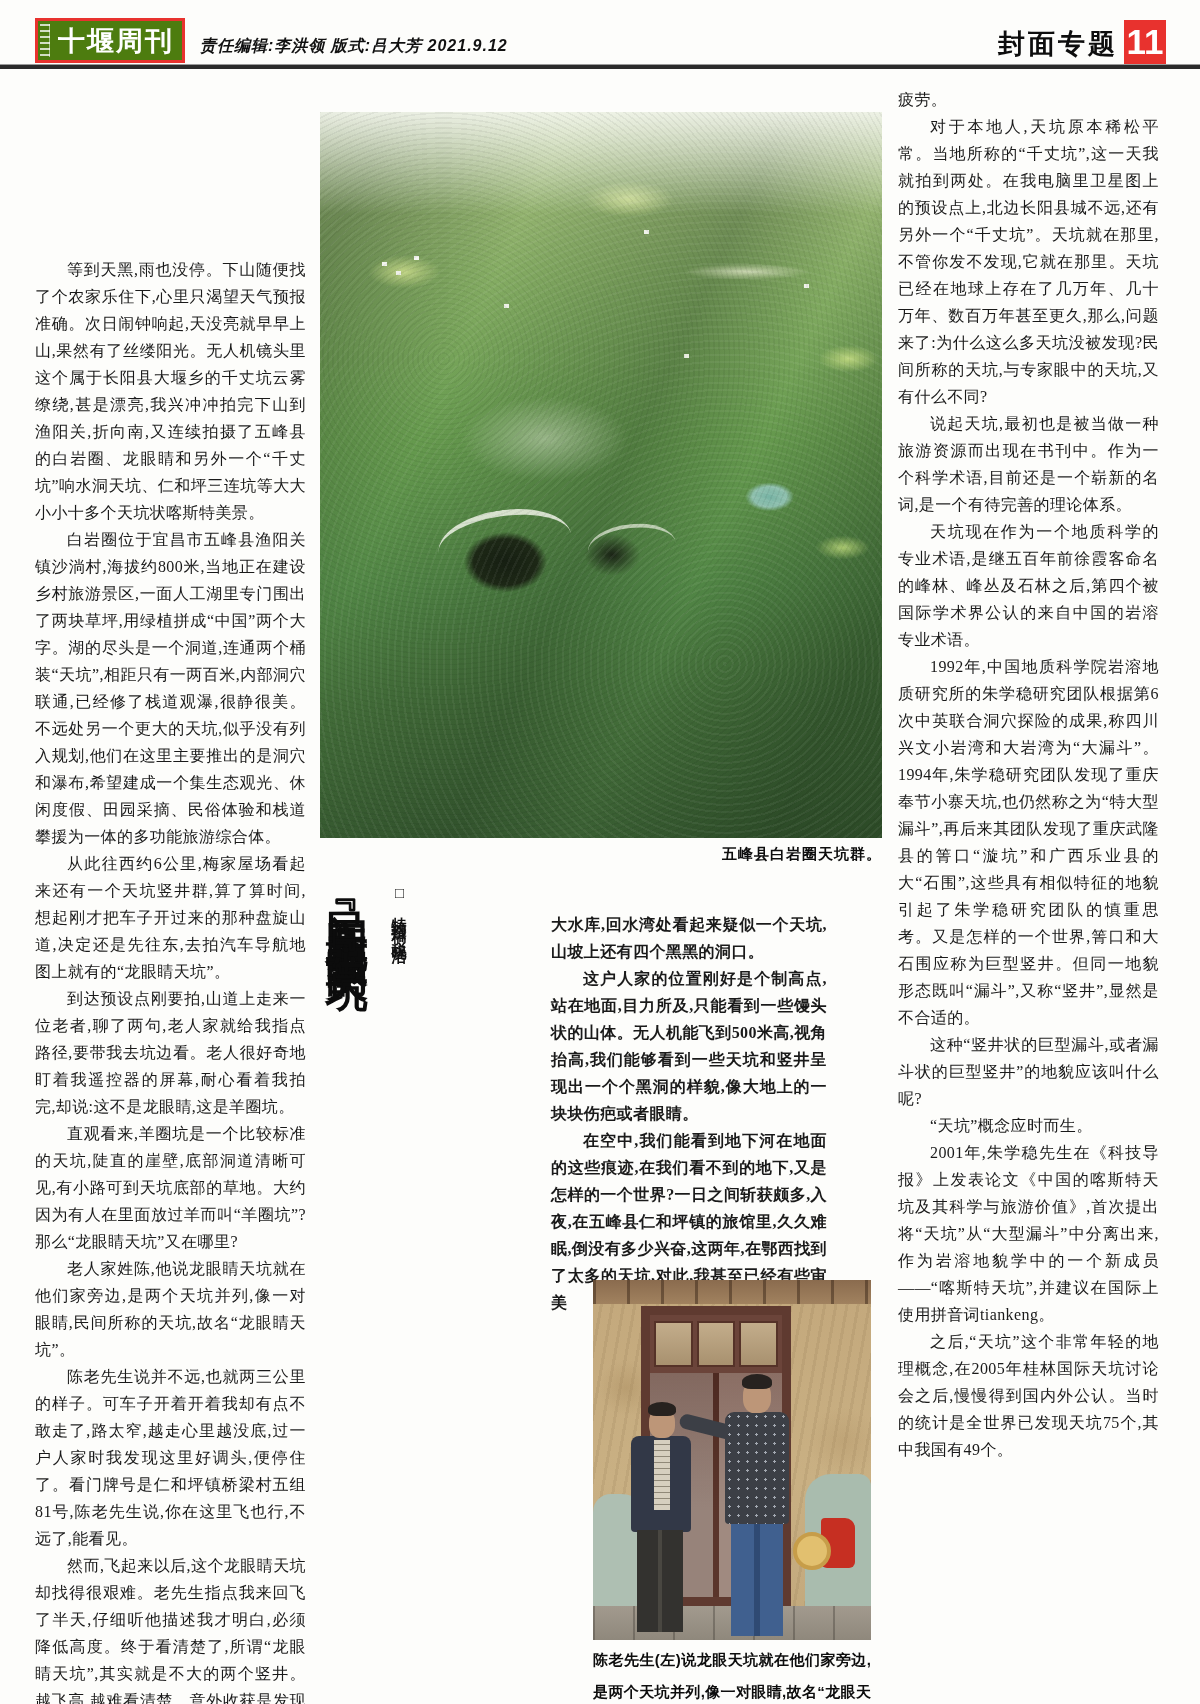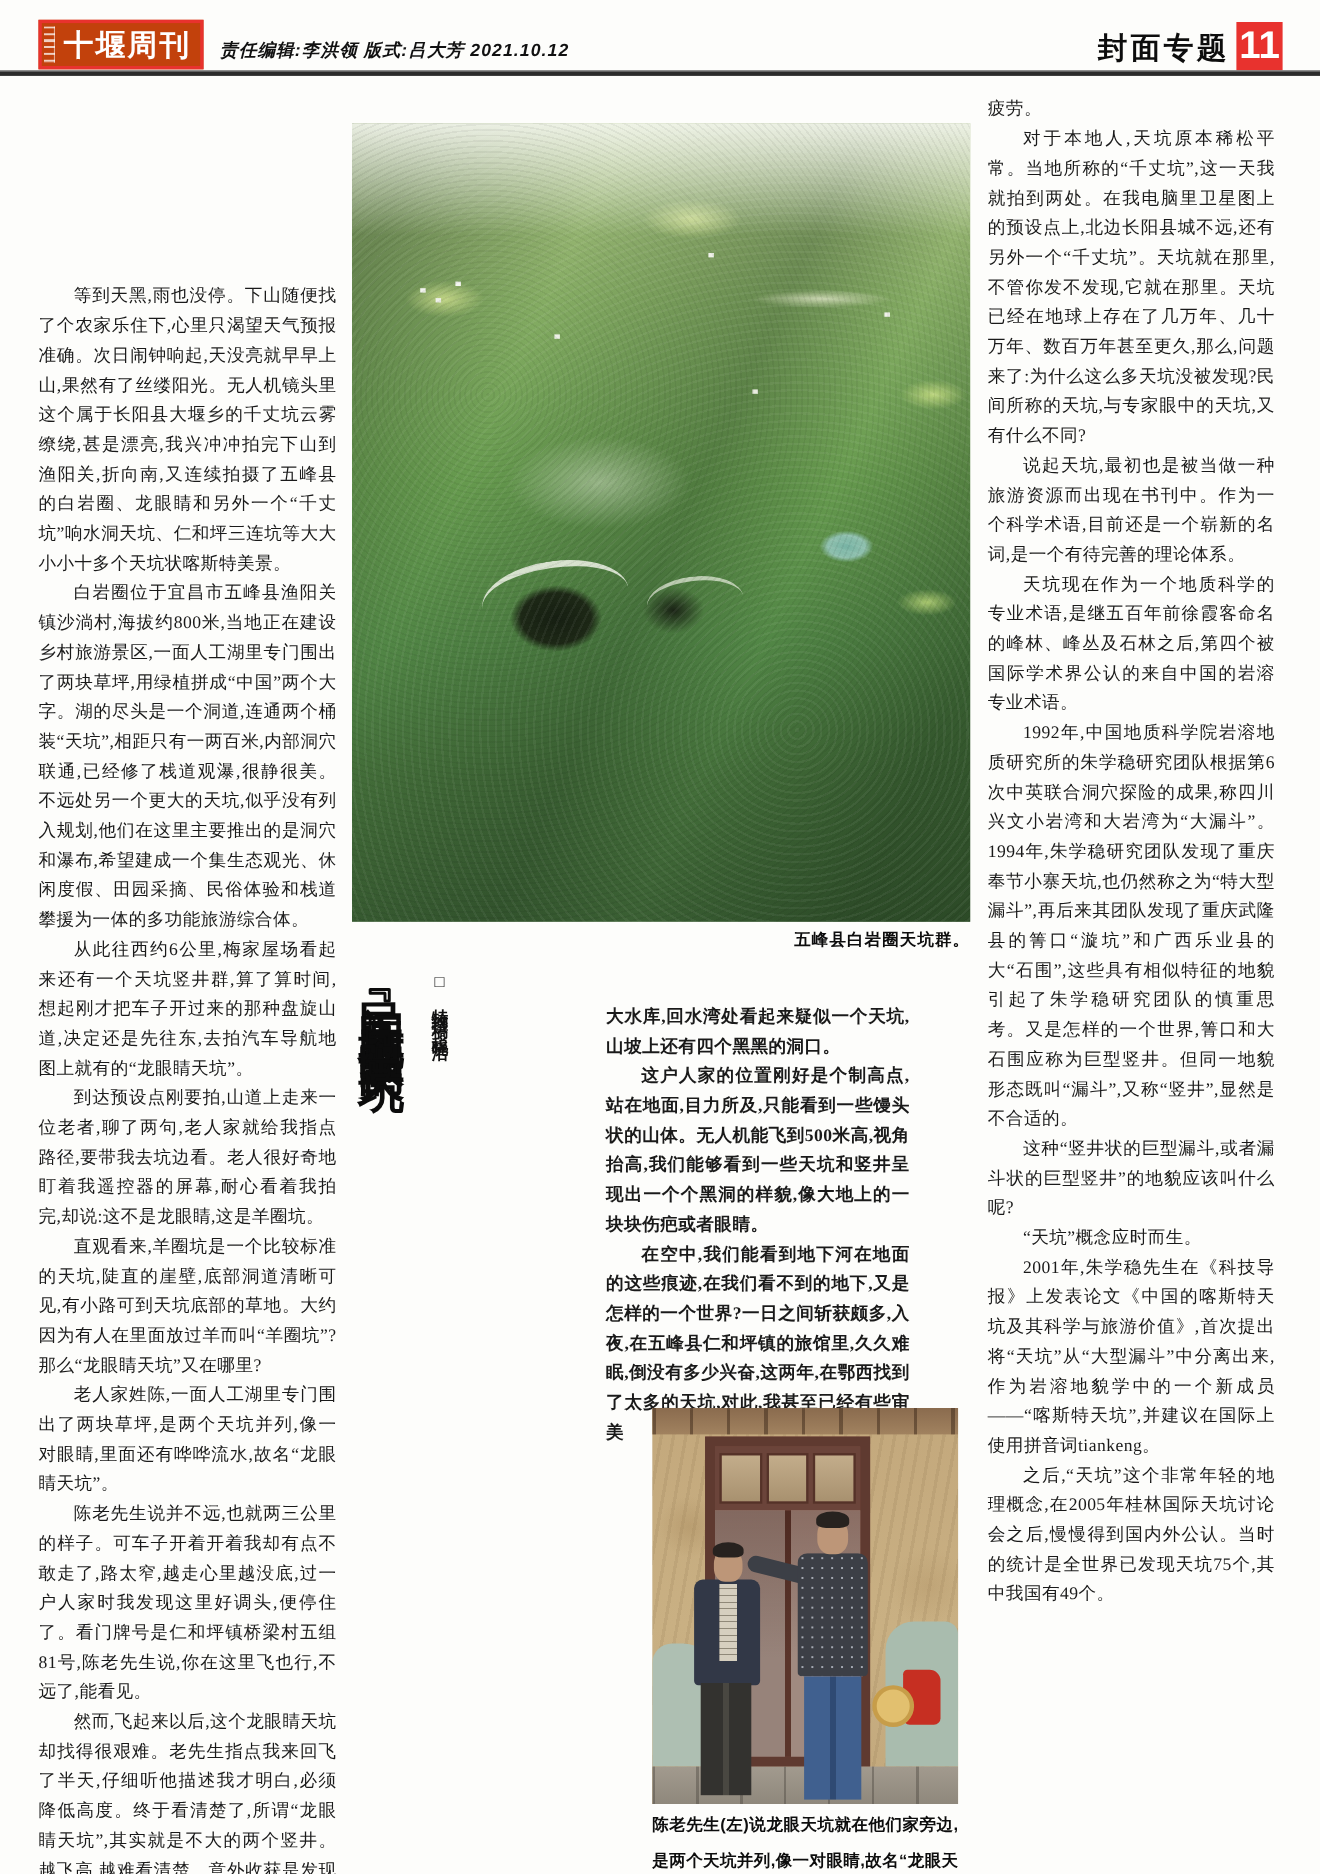--- a/index.html
+++ b/index.html
@@ -1,19 +1,19 @@
 <!DOCTYPE html>
 <html><head>
 <meta charset="utf-8">
 <style>
   html,body{margin:0;padding:0;background:#e8e8e6;}
   .page{position:relative;width:1200px;height:1704px;margin:0 auto;background:#fdfdfb;overflow:hidden;
         font-family:"Liberation Serif","DejaVu Serif",serif;color:#1a1a1a;}
   
-  .masthead{position:absolute;left:35px;top:18px;width:150px;height:45px;background:#c2410c;
+  .masthead{position:absolute;left:35px;top:18px;width:150px;height:45px;background:#4d7c0f;
             border:3px solid #e8322e;box-sizing:border-box;display:flex;align-items:center;}
   .masthead-side{width:9px;height:33px;margin-left:2px;border-right:1px solid rgba(255,255,255,.55);
                  background:repeating-linear-gradient(180deg,rgba(255,255,255,.75) 0 2px,transparent 2px 6px);}
   .masthead-title{flex:1;text-align:center;color:#fff;font-weight:bold;font-size:27px;letter-spacing:2px;
                   font-family:"Liberation Serif","DejaVu Serif",serif;}
   .editor-line{position:absolute;left:200px;top:36px;font-size:16px;font-weight:bold;font-style:italic;
                letter-spacing:1px;color:#111;font-family:"Liberation Sans","DejaVu Sans",sans-serif;}
   .section-title{position:absolute;right:82px;top:26px;font-size:27px;font-weight:bold;letter-spacing:3px;
                  color:#0d0d0d;font-family:"Liberation Sans","DejaVu Sans",sans-serif;text-align:center;}
   .page-badge{position:absolute;right:34px;top:20px;width:42px;height:44px;background:#e8322e;color:#fff;
@@ -111,21 +111,21 @@
 </style>
 </head>
 <body>
 
 <div class="page">
 
   <div class="masthead">
     <div class="masthead-side"></div>
     <div class="masthead-title">十堰周刊</div>
   </div>
-  <div class="editor-line">责任编辑:李洪领  版式:吕大芳  2021.10.12</div>
+  <div class="editor-line">责任编辑:李洪领  版式:吕大芳  2021.9.12</div>
   <div class="section-title">封面专题</div>
   <div class="page-badge">11</div>
   <div class="header-rule"></div>
 
   <div class="photo-aerial">
     <div class="cave-rim"></div>
     <div class="cave-rim-2"></div>
     <div class="houses"></div>
   </div>
   <div class="caption aerial-caption">五峰县白岩圈天坑群。</div>
@@ -134,21 +134,21 @@
     <div class="headline-byline">□特约撰稿  税晓洁</div>
     <div class="headline-title">民间『天坑』与专家眼中的『天坑』</div>
   </div>
 
   <div class="col col-left" id="col-left">
       <p>等到天黑,雨也没停。下山随便找了个农家乐住下,心里只渴望天气预报准确。次日闹钟响起,天没亮就早早上山,果然有了丝缕阳光。无人机镜头里这个属于长阳县大堰乡的千丈坑云雾缭绕,甚是漂亮,我兴冲冲拍完下山到渔阳关,折向南,又连续拍摄了五峰县的白岩圈、龙眼睛和另外一个“千丈坑”响水洞天坑、仁和坪三连坑等大大小小十多个天坑状喀斯特美景。</p>
       <p>白岩圈位于宜昌市五峰县渔阳关镇沙淌村,海拔约800米,当地正在建设乡村旅游景区,一面人工湖里专门围出了两块草坪,用绿植拼成“中国”两个大字。湖的尽头是一个洞道,连通两个桶装“天坑”,相距只有一两百米,内部洞穴联通,已经修了栈道观瀑,很静很美。不远处另一个更大的天坑,似乎没有列入规划,他们在这里主要推出的是洞穴和瀑布,希望建成一个集生态观光、休闲度假、田园采摘、民俗体验和栈道攀援为一体的多功能旅游综合体。</p>
       <p>从此往西约6公里,梅家屋场看起来还有一个天坑竖井群,算了算时间,想起刚才把车子开过来的那种盘旋山道,决定还是先往东,去拍汽车导航地图上就有的“龙眼睛天坑”。</p>
       <p>到达预设点刚要拍,山道上走来一位老者,聊了两句,老人家就给我指点路径,要带我去坑边看。老人很好奇地盯着我遥控器的屏幕,耐心看着我拍完,却说:这不是龙眼睛,这是羊圈坑。</p>
       <p>直观看来,羊圈坑是一个比较标准的天坑,陡直的崖壁,底部洞道清晰可见,有小路可到天坑底部的草地。大约因为有人在里面放过羊而叫“羊圈坑”?那么“龙眼睛天坑”又在哪里?</p>
-      <p>老人家姓陈,一面人工湖里专门围出了两块草坪,是两个天坑并列,像一对眼睛,里面还有哗哗流水,故名“龙眼睛天坑”。</p>
+      <p>老人家姓陈,他说龙眼睛天坑就在他们家旁边,是两个天坑并列,像一对眼睛,民间所称的天坑,故名“龙眼睛天坑”。</p>
       <p>陈老先生说并不远,也就两三公里的样子。可车子开着开着我却有点不敢走了,路太窄,越走心里越没底,过一户人家时我发现这里好调头,便停住了。看门牌号是仁和坪镇桥梁村五组81号,陈老先生说,你在这里飞也行,不远了,能看见。</p>
       <p>然而,飞起来以后,这个龙眼睛天坑却找得很艰难。老先生指点我来回飞了半天,仔细听他描述我才明白,必须降低高度。终于看清楚了,所谓“龙眼睛天坑”,其实就是不大的两个竖井。越飞高,越难看清楚。意外收获是发现了“龙眼睛天坑”以南大约700米处,就是我刚拍过的千丈坑。这个视角看起来,从千丈坑再往东,一个小山包的山顶露出个天窗,再往东盆地边缘,是一个</p>
     </div>
   <div class="col col-middle" id="col-middle">
       <p>大水库,回水湾处看起来疑似一个天坑,山坡上还有四个黑黑的洞口。</p>
       <p>这户人家的位置刚好是个制高点,站在地面,目力所及,只能看到一些馒头状的山体。无人机能飞到500米高,视角抬高,我们能够看到一些天坑和竖井呈现出一个个黑洞的样貌,像大地上的一块块伤疤或者眼睛。</p>
       <p>在空中,我们能看到地下河在地面的这些痕迹,在我们看不到的地下,又是怎样的一个世界?一日之间斩获颇多,入夜,在五峰县仁和坪镇的旅馆里,久久难眠,倒没有多少兴奋,这两年,在鄂西找到了太多的天坑,对此,我甚至已经有些审美</p>
     </div>
   <div class="col col-right" id="col-right">
       <p>疲劳。</p>

